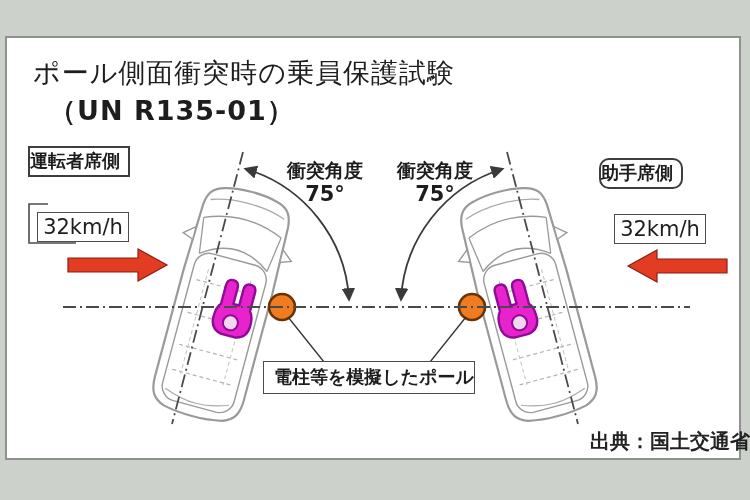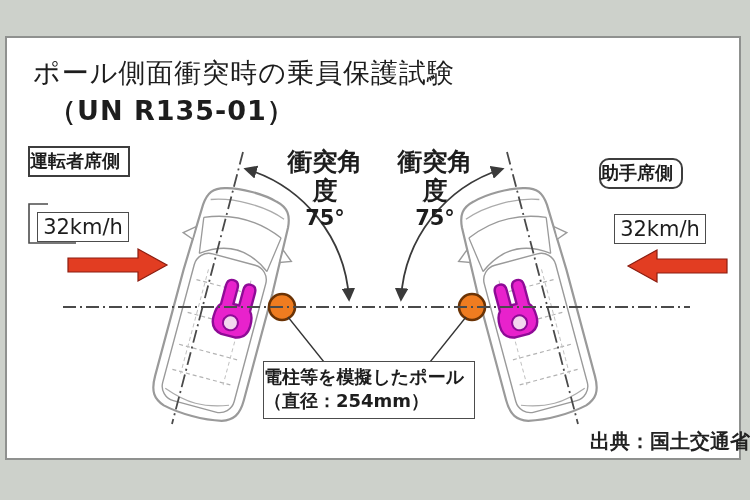--- a/index.html
+++ b/index.html
@@ -25,25 +25,25 @@
     font-size:18px;font-weight:700;white-space:nowrap;
   }
   .speed-box{
     background:#fff;border:1.6px solid #4c4c4c;width:92px;height:30px;
     display:flex;align-items:center;justify-content:center;
     font-size:21px;box-sizing:border-box;
   }
   .angle{
     width:96px;text-align:center;line-height:1.15;
   }
-  .angle .l1{font-size:25px;font-weight:600;}
+  .angle .l1{font-size:19px;font-weight:600;margin-top:12px;}
   .angle .l2{font-size:21px;font-weight:600;}
   .pole-box{
     left:263px;top:361px;width:212px;background:#fff;border:1.6px solid #4c4c4c;
-    text-align:left;font-size:18px;font-weight:600;line-height:1.35;padding:3px 0 4px 0;
+    text-align:right;font-size:18px;font-weight:600;line-height:1.35;padding:3px 0 4px 0;
     box-sizing:border-box;
   }
   .source{
     left:590px;top:428px;font-size:20px;font-weight:600;white-space:nowrap;color:#222;
   }
   svg.scene{position:absolute;left:0;top:0;}
 </style>
 </head>
 <body>
 
@@ -118,16 +118,15 @@
   <div class="l1">衝突角度</div>
   <div class="l2">75°</div>
 </div>
 <div class="abs angle" style="left:387px;top:148px;">
   <div class="l1">衝突角度</div>
   <div class="l2">75°</div>
 </div>
 
 <div class="abs pole-box">
   <div>電柱等を模擬したポール</div>
-  <div>（直径：254mm）</div>
 </div>
 
 <div class="abs source">出典：国土交通省</div>
 
 </body></html>

